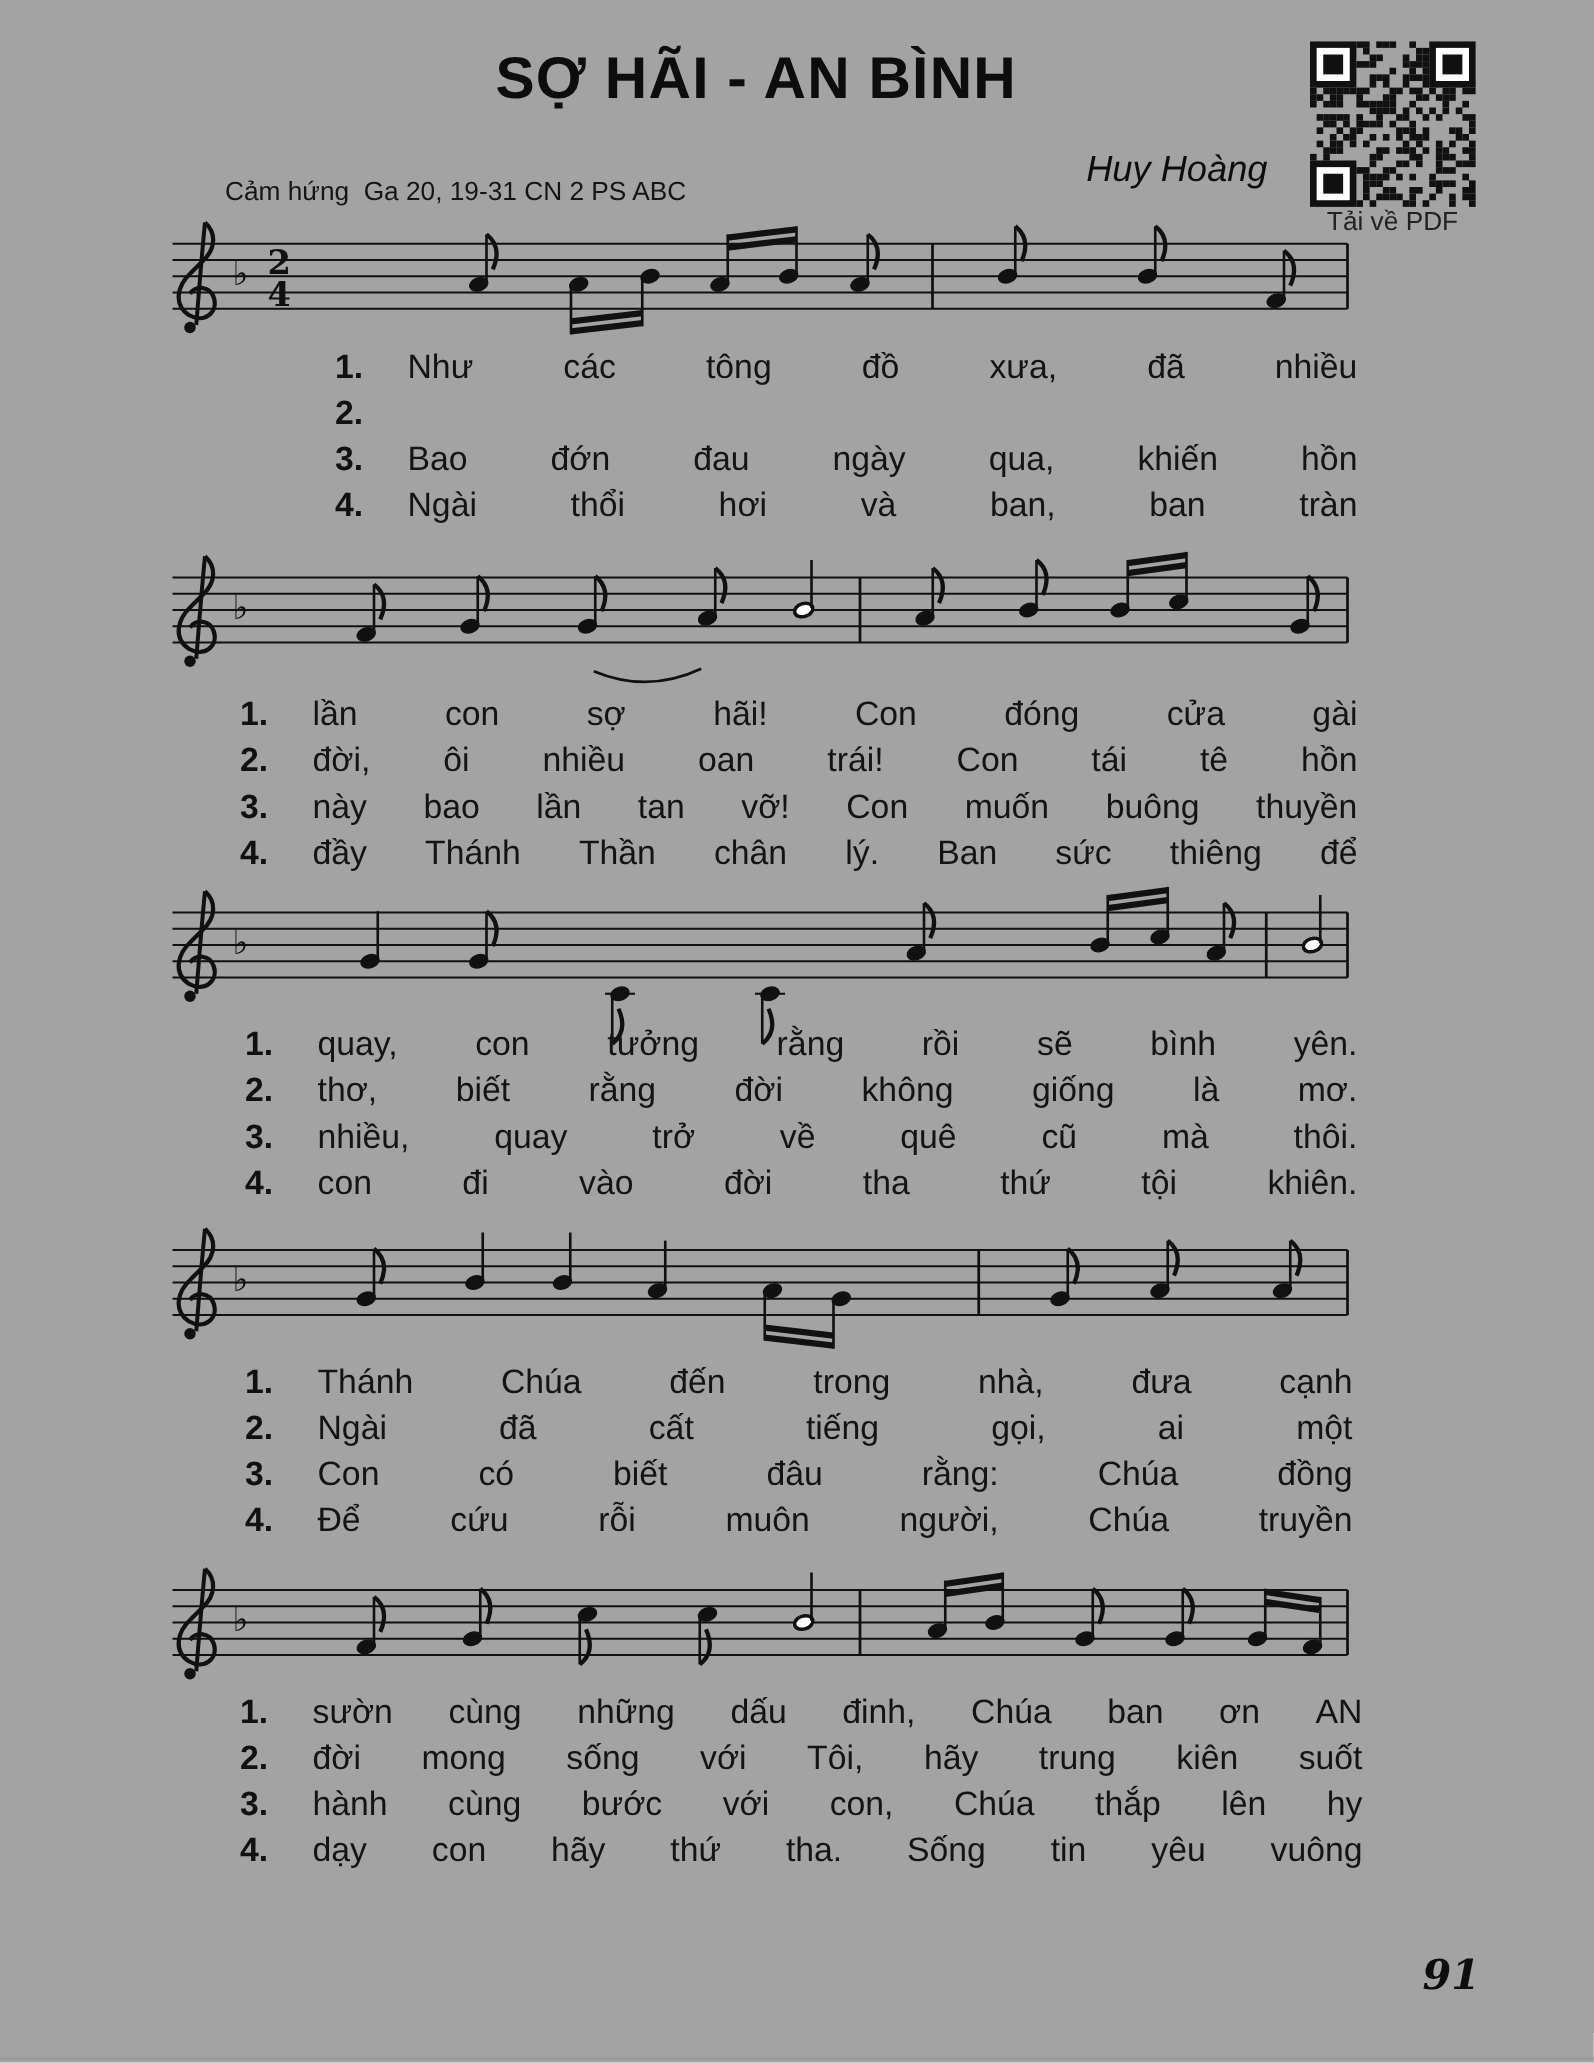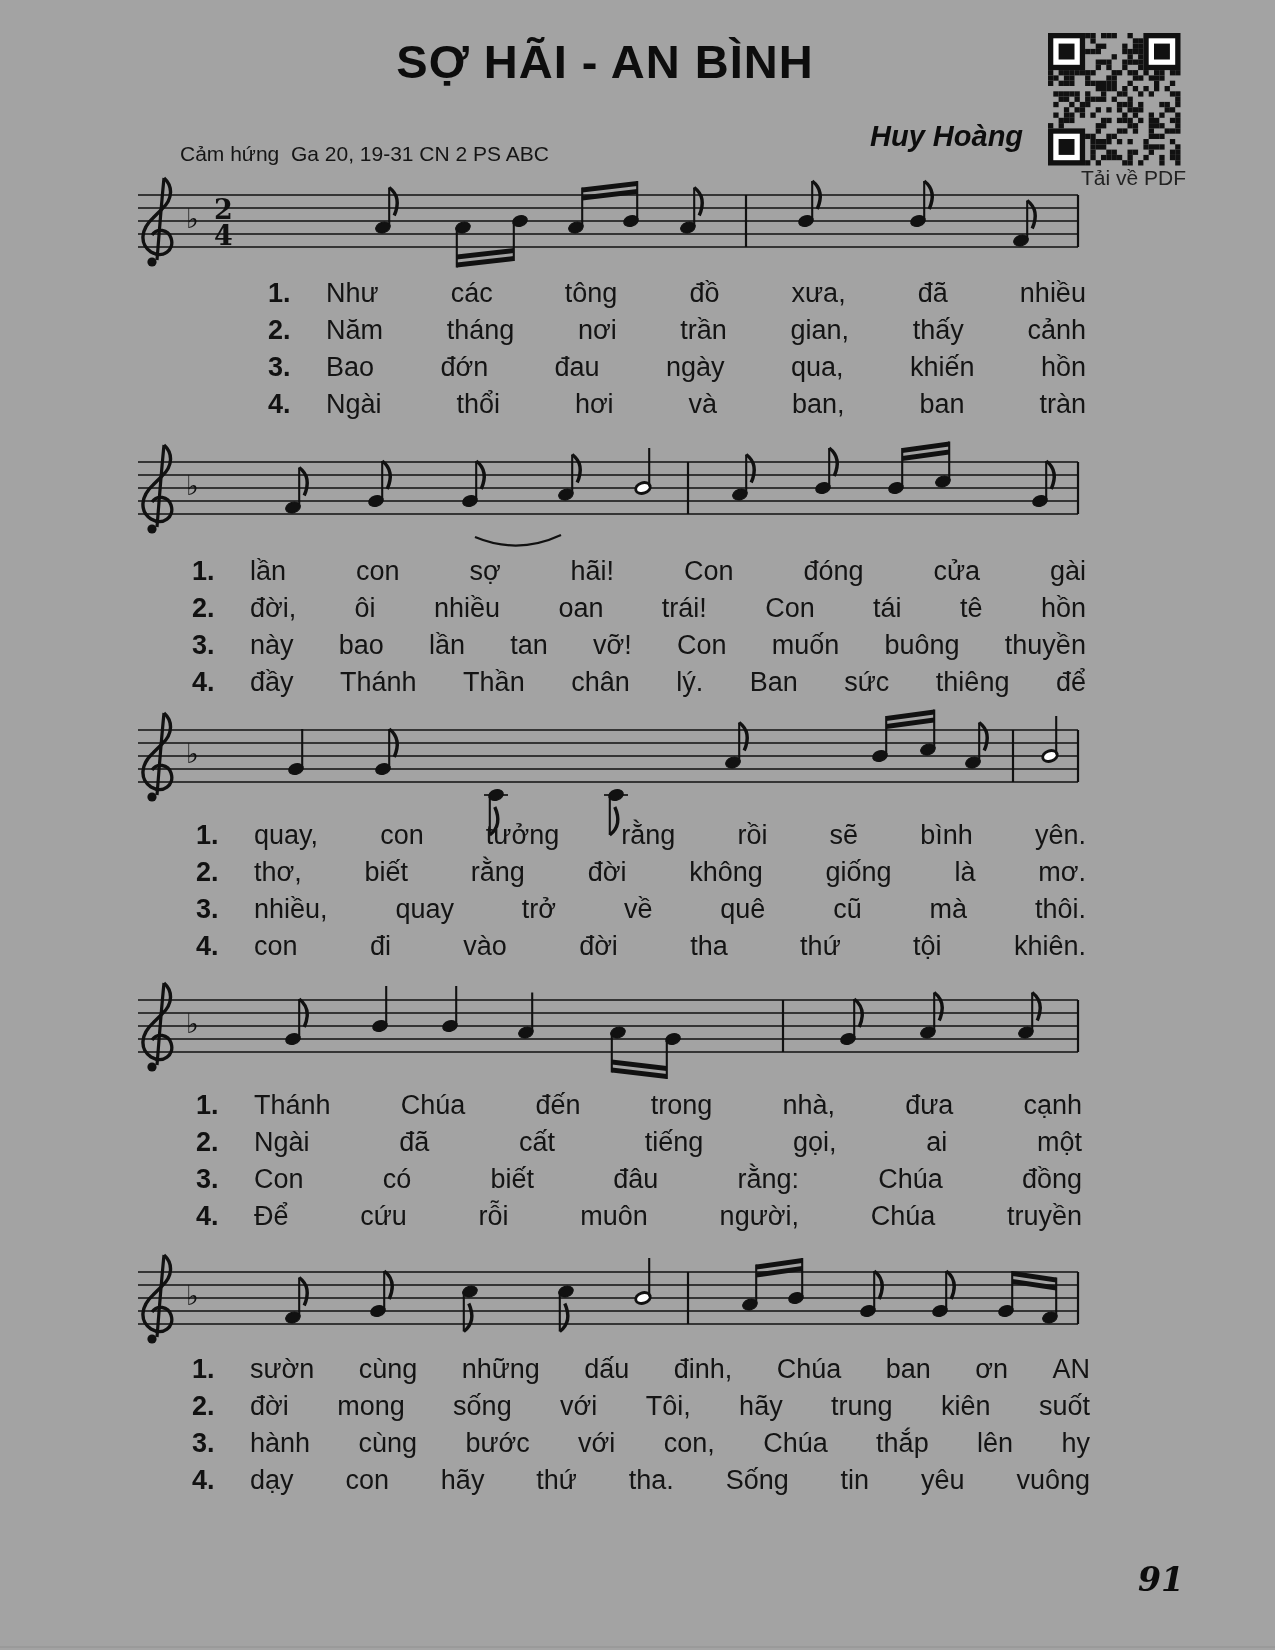--- a/index.html
+++ b/index.html
@@ -10,26 +10,26 @@
   }
   .abs{position:absolute;}
   #title{
     left:0; top:34px; width:1210px; text-align:center;
     font-size:47px; font-weight:bold; letter-spacing:1px; color:#0d0d0d;
   }
   #inspiration{
     left:180px; top:142px; font-size:21px; color:#151515; white-space:pre;
   }
   #composer{
-    left:870px; top:120px; width:180px; 
-    font-size:29px; font-weight:bold; font-style:italic; color:#0d0d0d;
+    left:834px; top:120px; width:180px; text-align:right;
+    font-size:29px; font-weight:normal; font-style:italic; color:#0d0d0d;
   }
   #qr{ left:1048px; top:33px; }
   #qr-caption{
-    left:1042px; top:166px; width:144px; text-align:right; font-size:21px; color:#222;
+    left:1042px; top:166px; width:144px; text-align:center; font-size:21px; color:#222;
   }
   #page-number{
     left:1138px; top:1560px; font-size:33px; font-weight:bold; font-style:italic;
     font-family:"DejaVu Serif", serif; color:#0d0d0d;text-align:right;
   }
   .lyric-line{ display:flex; align-items:flex-start; height:37px; }
   .lyric-num{ width:52px; flex:0 0 52px; font-weight:bold; font-size:27px; }
   .lyric-words{ flex:1; display:flex; justify-content:space-between; margin-left:6px;gap:12px; }
   .lyric-word{ font-size:27px; color:#141414; }
   #bottom-edge{ left:0; top:1646px; width:1275px; height:2px; background:#9a9a9a; }
@@ -343,29 +343,20 @@
           <span class="lyric-word">các</span>
           <span class="lyric-word">tông</span>
           <span class="lyric-word">đồ</span>
           <span class="lyric-word">xưa,</span>
           <span class="lyric-word">đã</span>
           <span class="lyric-word">nhiều</span>
         </span>
       </div>
       <div class="lyric-line abs" style="left: 268px; top: 315px; width: 818px;">
         <span class="lyric-num">2.</span>
-        <span class="lyric-words">
-          <span class="lyric-word">Năm</span>
-          <span class="lyric-word">tháng</span>
-          <span class="lyric-word">nơi</span>
-          <span class="lyric-word">trần</span>
-          <span class="lyric-word">gian,</span>
-          <span class="lyric-word">thấy</span>
-          <span class="lyric-word">cảnh</span>
-        </span>
       </div>
       <div class="lyric-line abs" style="left: 268px; top: 352px; width: 818px;">
         <span class="lyric-num">3.</span>
         <span class="lyric-words">
           <span class="lyric-word">Bao</span>
           <span class="lyric-word">đớn</span>
           <span class="lyric-word">đau</span>
           <span class="lyric-word">ngày</span>
           <span class="lyric-word">qua,</span>
           <span class="lyric-word">khiến</span>

